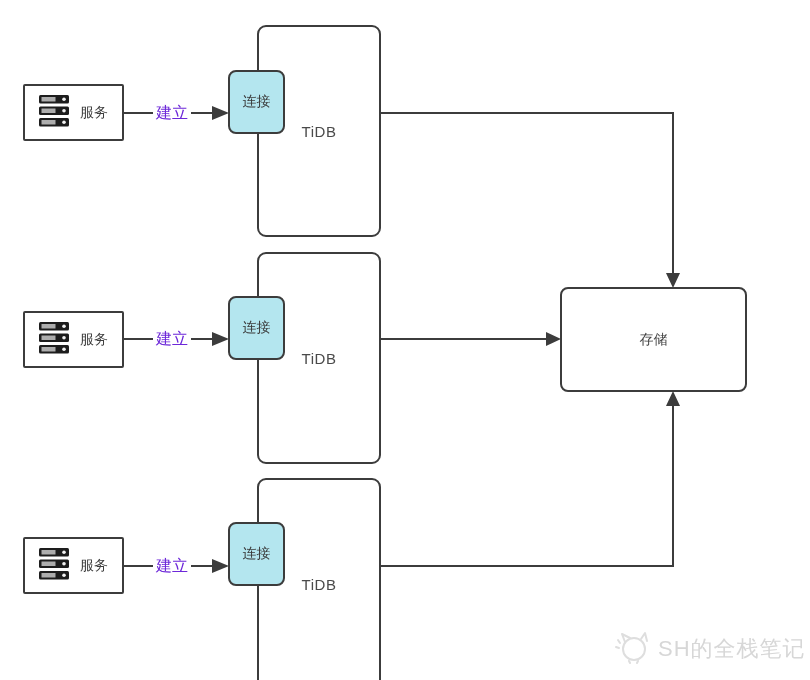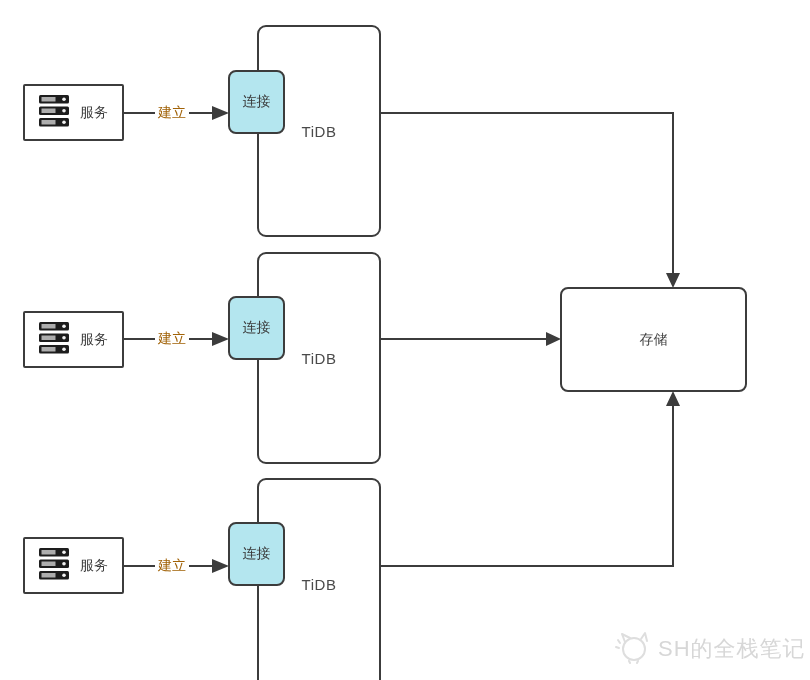--- a/index.html
+++ b/index.html
@@ -20,21 +20,21 @@
   .tidb-label{font-size:15px;color:#4a4a4a;letter-spacing:0.5px;}
   
   .conn{left:228px;width:57px;height:64px;border-radius:8px;background:#b4e6ef;z-index:3;}
   .conn.p1{top:70px;} .conn.p2{top:296px;} .conn.p3{top:522px;}
   .conn-label{font-size:14px;color:#3a3a3a;}
   
   .storage{left:560px;top:287px;width:187px;height:105px;border-radius:8px;z-index:2;}
   .storage-label{font-size:14px;color:#3f3f3f;}
   
   .edge-label{
-    position:absolute;z-index:4;background:#ffffff;padding:0 3px;font-size:14px;color:#a16207;
+    position:absolute;z-index:4;background:#ffffff;padding:0 3px;font-size:16px;color:#6d28d9;
     transform:translate(-50%,-50%);
   }
   .edge-label.p1{left:172px;top:113px;}
   .edge-label.p2{left:172px;top:339px;}
   .edge-label.p3{left:172px;top:566px;}
   
   #watermark{position:absolute;left:612px;top:630px;display:flex;align-items:center;gap:6px;z-index:5;}
   #watermark-text{
     font-size:22px;color:#d7d7d7;text-shadow:1px 1px 1px #ffffff;letter-spacing:1px;white-space:nowrap;text-align:center;
   }

